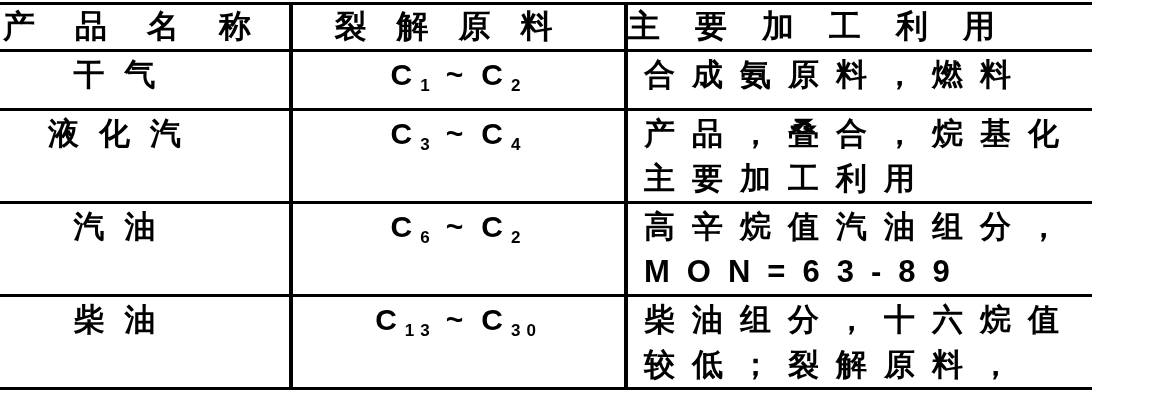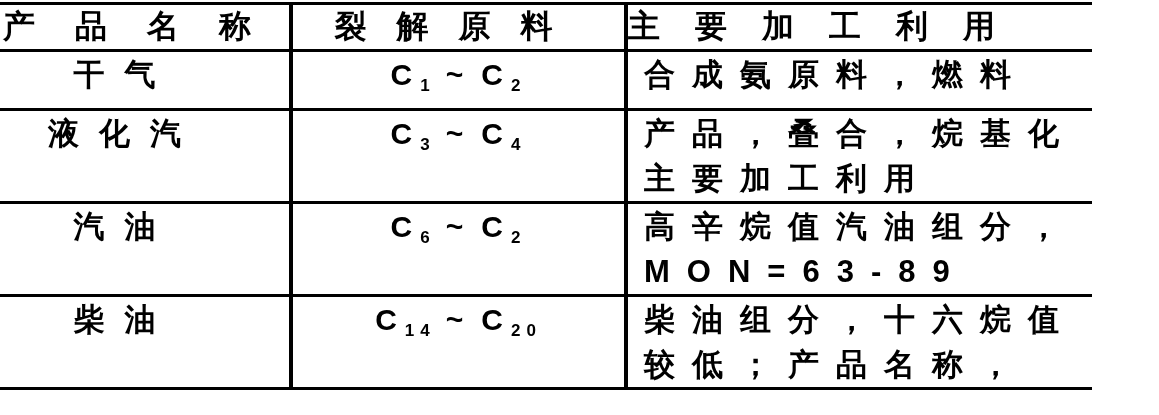--- a/index.html
+++ b/index.html
@@ -95,22 +95,22 @@
       </td>
       <td class="usage-cell">
         <div class="usage-line">高辛烷值汽油组分，</div>
         <div class="usage-line">MON=63-89</div>
       </td>
     </tr>
 
     <tr class="r-lg">
       <td class="c1 name-cell">柴油</td>
       <td class="c2 formula-cell">
-        <span class="formula"><span class="fbase">C</span><span class="sub">14</span><span class="tilde">~</span><span class="fbase fbase2">C</span><span class="sub">20</span></span>
+        <span class="formula"><span class="fbase">C</span><span class="sub">13</span><span class="tilde">~</span><span class="fbase fbase2">C</span><span class="sub">30</span></span>
       </td>
       <td class="usage-cell">
         <div class="usage-line">柴油组分，十六烷值</div>
-        <div class="usage-line">较低；产品名称，</div>
+        <div class="usage-line">较低；裂解原料，</div>
       </td>
     </tr>
   </tbody>
     </table>
 </div>
 
 </body></html>

